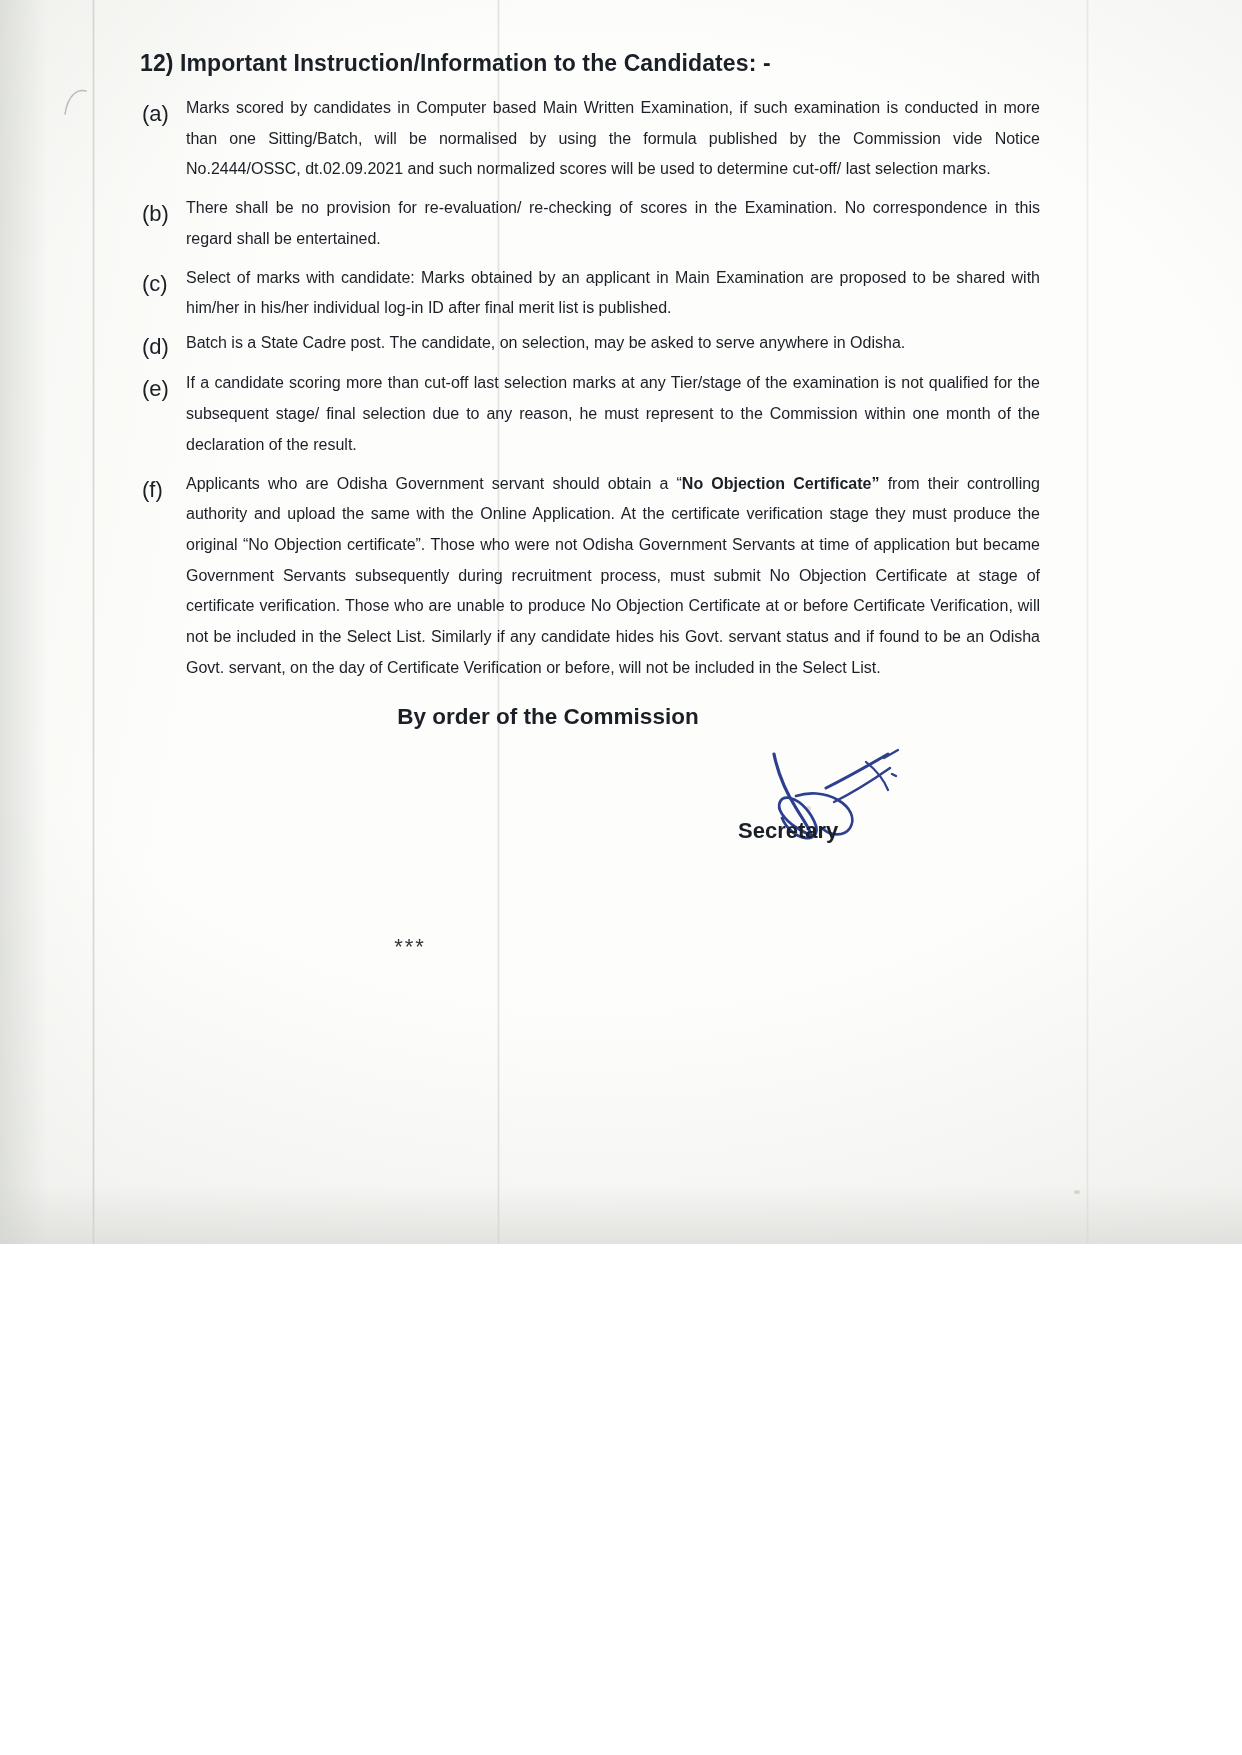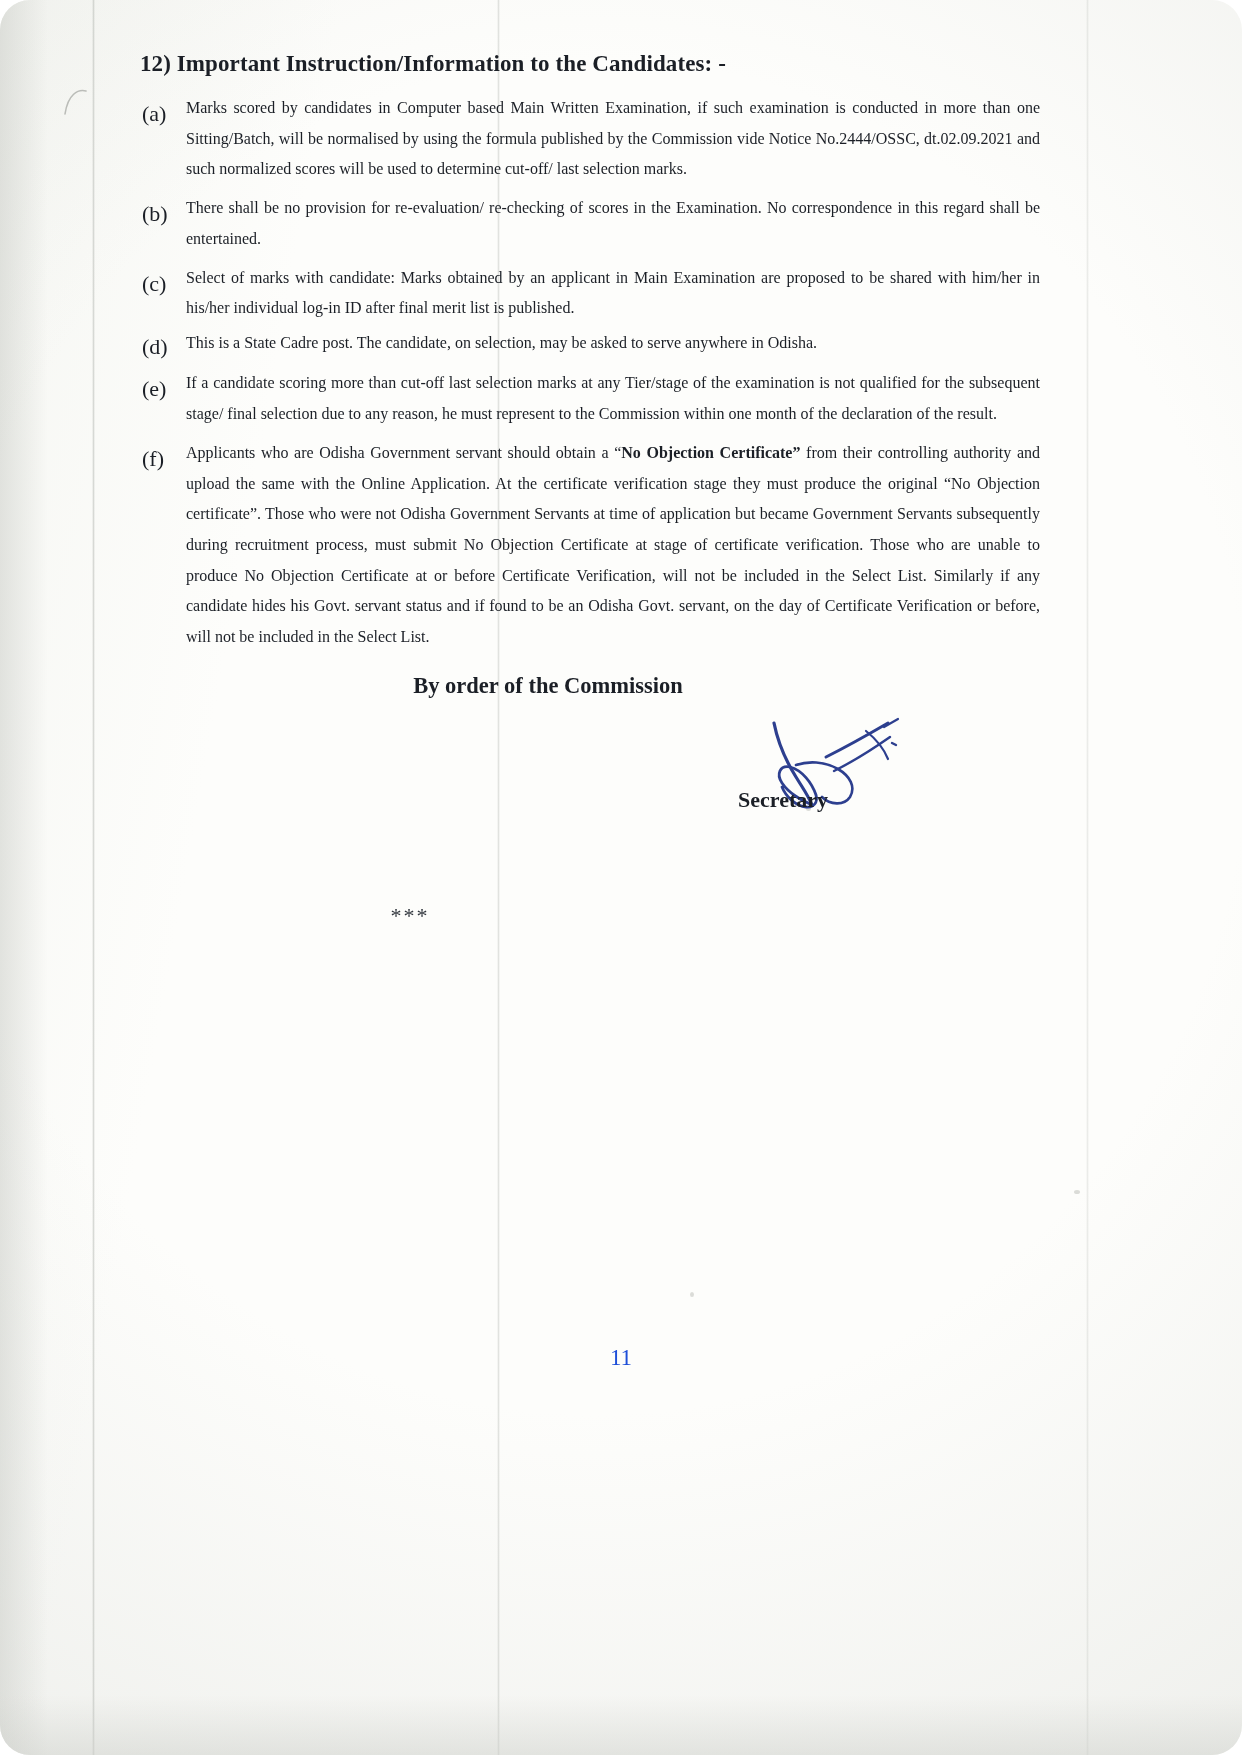--- a/index.html
+++ b/index.html
@@ -3,26 +3,25 @@
 <meta charset="utf-8">
 <style>
   html, body {
     margin: 0;
     padding: 0;
     background: #ffffff;
   }
   .page {
     position: relative;
     width: 1242px;
-    height: 1755px;
+    height: 1244px;
     background: #fdfdfb;
     overflow: hidden;
-    font-family: Liberation Serif, serif;
+    font-family: Liberation Sans, sans-serif;
     color: #1b1f26;
-    border-radius: 30px;
   }
 
   
   .scan-tint {
     position: absolute;
     inset: 0;
     background:
       radial-gradient(ellipse 95% 70% at 48% 42%, rgba(255,255,255,0) 55%, rgba(222,224,219,0.45) 100%),
       linear-gradient(100deg, rgba(245,246,242,0.9) 0%, rgba(255,255,255,0) 22%);
     pointer-events: none;
@@ -175,21 +174,21 @@
       <span class="clause-body">There shall be no provision for re-evaluation/ re-checking of scores in the Examination. No correspondence in this regard shall be entertained.</span>
     </div>
 
     <div class="clause">
       <span class="clause-marker">(c)</span>
       <span class="clause-body">Select of marks with candidate: Marks obtained by an applicant in Main Examination are proposed to be shared with him/her in his/her individual log-in ID after final merit list is published.</span>
     </div>
 
     <div class="clause tight">
       <span class="clause-marker">(d)</span>
-      <span class="clause-body">This is a State Cadre post. The candidate, on selection, may be asked to serve anywhere in Odisha.</span>
+      <span class="clause-body">Batch is a State Cadre post. The candidate, on selection, may be asked to serve anywhere in Odisha.</span>
     </div>
 
     <div class="clause">
       <span class="clause-marker">(e)</span>
       <span class="clause-body">If a candidate scoring more than cut-off last selection marks at any Tier/stage of the examination is not qualified for the subsequent stage/ final selection due to any reason, he must represent to the Commission within one month of the declaration of the result.</span>
     </div>
 
     <div class="clause">
       <span class="clause-marker">(f)</span>
       <span class="clause-body"><span>Applicants who are Odisha Government servant should obtain a “</span><b>No Objection Certificate”</b><span> from their controlling authority and upload the same with the Online Application. At the certificate verification stage they must produce the original “No Objection certificate”. Those who were not Odisha Government Servants at time of application but became Government Servants subsequently during recruitment process, must submit No Objection Certificate at stage of certificate verification. Those who are unable to produce No Objection Certificate at or before Certificate Verification, will not be included in the Select List. Similarly if any candidate hides his Govt. servant status and if found to be an Odisha Govt. servant, on the day of Certificate Verification or before, will not be included in the Select List.</span></span>

